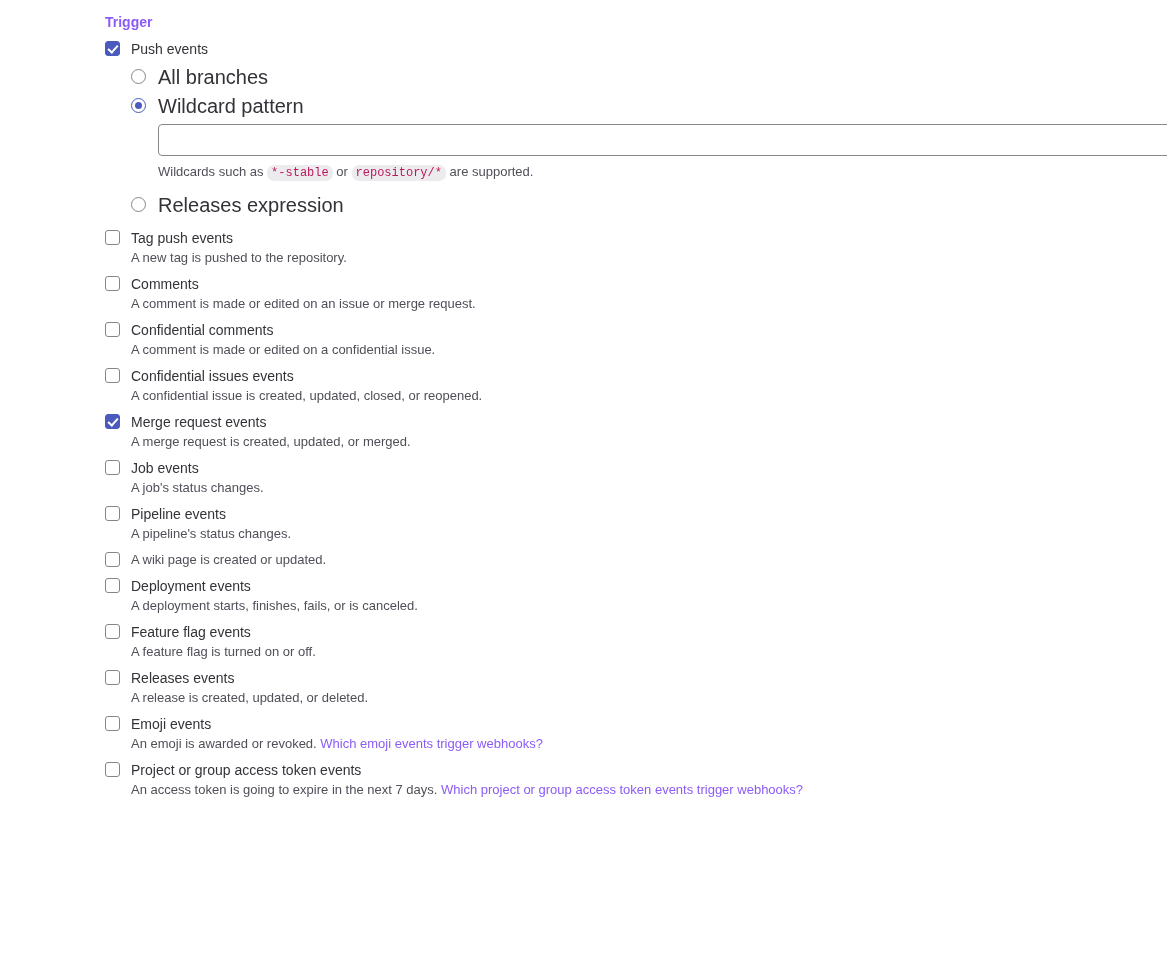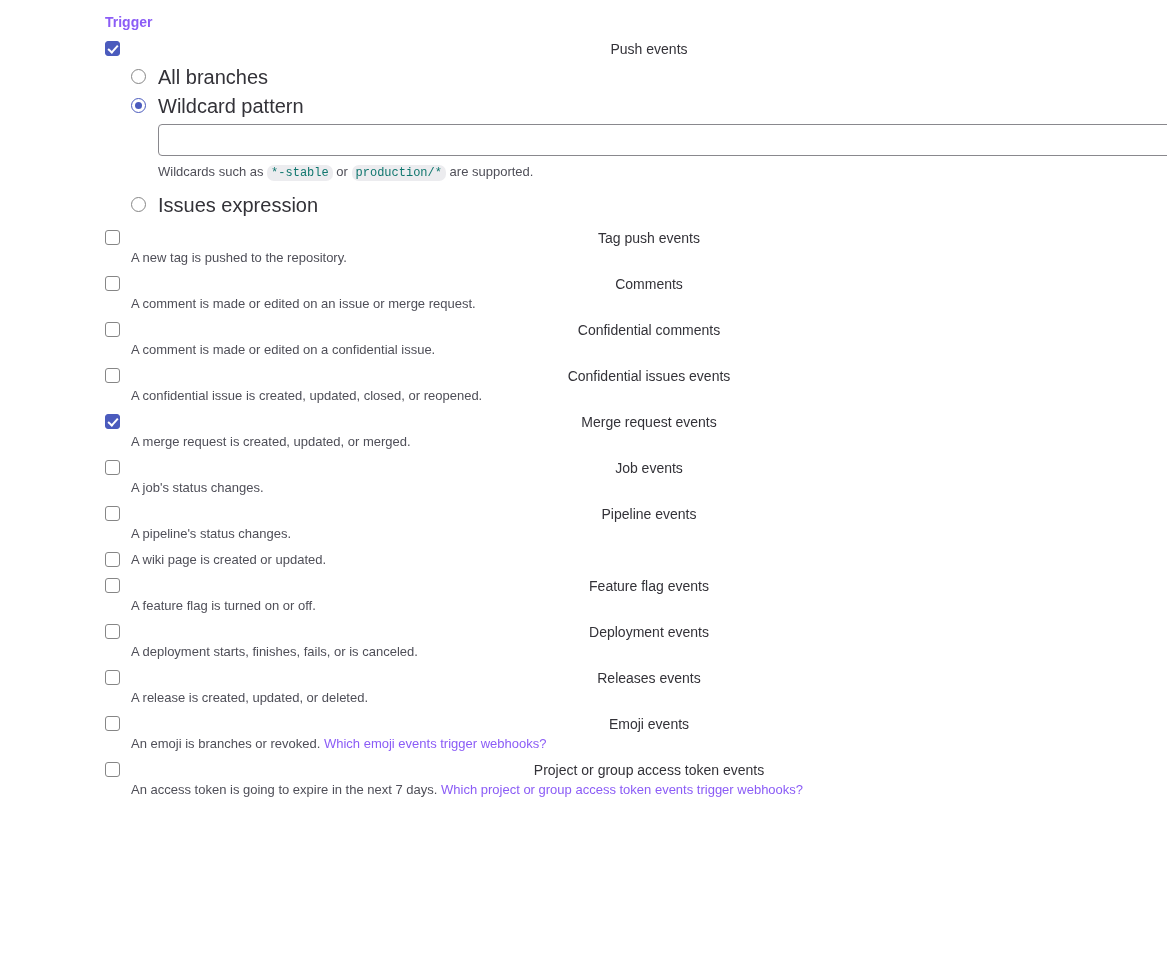--- a/index.html
+++ b/index.html
@@ -63,21 +63,20 @@
     border: solid #fff;
     border-width: 0 2px 2px 0;
     transform: rotate(42deg);
   }
 
   .check-label {
     display: block;
     font-size: 14px;
     line-height: 18px;
     color: #333238;
-    text-align: center;
   }
   .check-desc {
     display: block;
     font-size: 13px;
     line-height: 18px;
     color: #4f4f58;
     margin-top: 2px;
   }
   .check-desc a {
     color: #8b5cf6;
@@ -146,21 +145,21 @@
     font-size: 13px;
     line-height: 18px;
     color: #4f4f58;
   }
   code.kbd {
     font-family: "Liberation Mono", monospace;
     font-size: 12px;
     background: #ececef;
     border-radius: 7px;
     padding: 1px 4px;
-    color: #0f766e;
+    color: #be185d;
   }
 
   .group-spacer { height: 4px; }
 </style>
 </head>
 <body>
 
 <div class="panel">
 
   <div class="section-title">Trigger</div>
@@ -181,28 +180,28 @@
       <span class="rbox selected"></span>
       <span class="radio-label">Wildcard pattern</span>
     </div>
 
     <div class="wildcard-block">
       <input class="wildcard-input" type="text" value="" style="">
       <div class="wildcard-help">
         <span>Wildcards such as</span>
         <code class="kbd">*-stable</code>
         <span>or</span>
-        <code class="kbd">production/*</code>
+        <code class="kbd">repository/*</code>
         <span>are supported.</span>
       </div>
     </div>
 
     <div class="radio-row" style="margin-top:14px;">
       <span class="rbox"></span>
-      <span class="radio-label">Issues expression</span>
+      <span class="radio-label">Releases expression</span>
     </div>
 
   </div>
 
   <div class="group-spacer"></div>
 
   <div id="event-list">
       <div class="check-row">
         <span class="cbox"></span>
         <span class="check-label">Tag push events</span>
@@ -237,37 +236,37 @@
         <span class="cbox"></span>
         <span class="check-label">Pipeline events</span>
         <span class="check-desc"><span>A pipeline's status changes.</span></span>
       </div>
       <div class="check-row">
         <span class="cbox"></span>
         <span class="check-desc"><span>A wiki page is created or updated.</span></span>
       </div>
       <div class="check-row">
         <span class="cbox"></span>
+        <span class="check-label">Deployment events</span>
+        <span class="check-desc"><span>A deployment starts, finishes, fails, or is canceled.</span></span>
+      </div>
+      <div class="check-row">
+        <span class="cbox"></span>
         <span class="check-label">Feature flag events</span>
         <span class="check-desc"><span>A feature flag is turned on or off.</span></span>
       </div>
       <div class="check-row">
         <span class="cbox"></span>
-        <span class="check-label">Deployment events</span>
-        <span class="check-desc"><span>A deployment starts, finishes, fails, or is canceled.</span></span>
-      </div>
-      <div class="check-row">
-        <span class="cbox"></span>
         <span class="check-label">Releases events</span>
         <span class="check-desc"><span>A release is created, updated, or deleted.</span></span>
       </div>
       <div class="check-row">
         <span class="cbox"></span>
         <span class="check-label">Emoji events</span>
-        <span class="check-desc"><span>An emoji is branches or revoked.</span> <a href="#">Which emoji events trigger webhooks?</a></span>
+        <span class="check-desc"><span>An emoji is awarded or revoked.</span> <a href="#">Which emoji events trigger webhooks?</a></span>
       </div>
       <div class="check-row">
         <span class="cbox"></span>
         <span class="check-label">Project or group access token events</span>
         <span class="check-desc"><span>An access token is going to expire in the next 7 days.</span> <a href="#">Which project or group access token events trigger webhooks?</a></span>
       </div>
     </div>
 
 </div>
 

